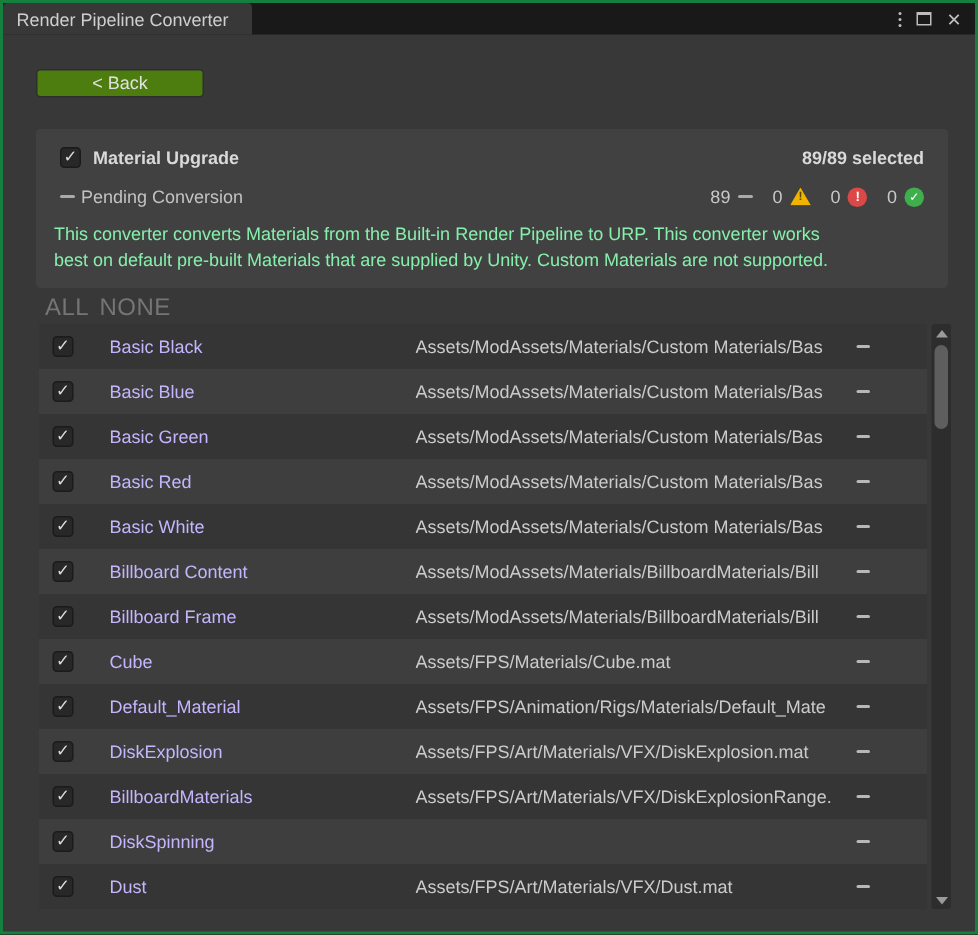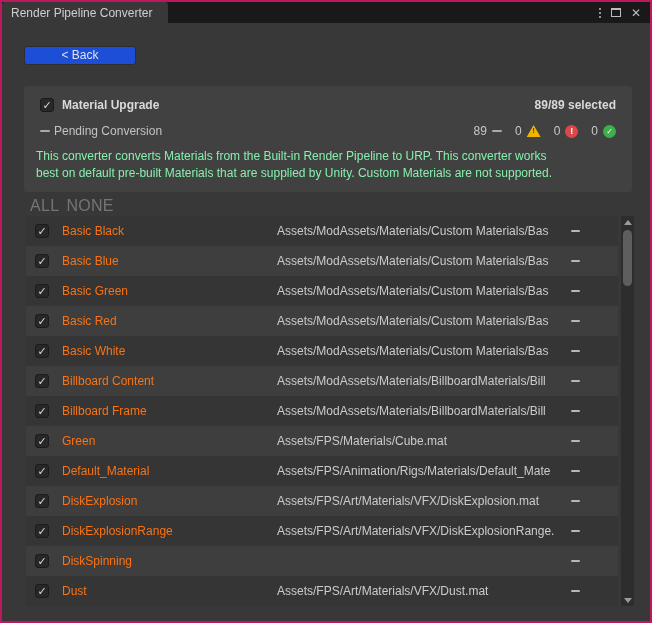--- a/index.html
+++ b/index.html
@@ -1,35 +1,35 @@
 <!DOCTYPE html>
 <html><head>
 <meta charset="utf-8">
 <style>
   html,body{margin:0;padding:0;background:#2b2b2b;}
   *{box-sizing:border-box;}
   .window{
     position:relative;width:652px;height:623px;
-    border:2px solid #be185d;background:#383838;
+    border:2px solid #15803d;background:#383838;
     font-family:"Liberation Sans","DejaVu Sans",sans-serif;
     font-size:12px;color:#d2d2d2;overflow:hidden;
   }
   
   .titlebar{position:absolute;left:0;top:0;right:0;height:21px;background:#191919;display:flex;align-items:stretch;}
   .tab{background:#383838;width:166px;display:flex;align-items:center;padding-left:9px;color:#cfcfcf;border-radius:3px 3px 0 0;}
   .tb-spacer{flex:1;}
   .tb-icons{display:flex;align-items:center;gap:10px;padding-right:9px;color:#bdbdbd;}
   .kebab{display:flex;flex-direction:column;gap:2px;cursor:pointer;}
   .kebab i{width:2px;height:2px;background:#bdbdbd;border-radius:50%;}
   .maxbox{width:10px;height:9px;border:1px solid #bdbdbd;border-top-width:2px;cursor:pointer;}
   .closex{font-size:12px;line-height:1;color:#bdbdbd;cursor:pointer;}
   
   .back-btn{
     position:absolute;left:22px;top:44px;width:112px;height:19px;
-    background:#1d4ed8;border:1px solid #2e2e2e;border-radius:3px;
+    background:#4d7c0f;border:1px solid #2e2e2e;border-radius:3px;
     color:#e2e2e2;text-align:center;line-height:17px;cursor:pointer;
   }
   
   .panel{position:absolute;left:22px;top:84px;width:608px;height:106px;background:#414141;border-radius:3px;}
   .p-row1{position:absolute;left:16px;right:16px;top:11px;height:16px;display:flex;align-items:center;}
   .p-row2{position:absolute;left:16px;right:16px;top:37px;height:16px;display:flex;align-items:center;}
   .p-desc{position:absolute;left:12px;right:16px;top:62px;color:#86efac;font-size:12px;line-height:17px;}
   .bold{font-weight:bold;color:#d9d9d9;}
   .grow{flex:1;}
   .checkbox{
@@ -48,21 +48,21 @@
   .err{background:#dc4848;font-weight:bold;font-size:9px;}
   .ok{background:#3fae4d;font-size:8px;}
   
   .list-header{position:absolute;left:28px;top:195px;display:flex;gap:7px;color:#757575;font-size:16px;letter-spacing:.3px;align-items:flex-end;}
   .list-header span{cursor:pointer;}
   
   .list{position:absolute;left:24px;top:214px;width:592px;}
   .row{position:relative;height:30px;background:#353535;display:flex;align-items:center;}
   .row.alt{background:#3e3e3e;}
   .row .checkbox{margin-left:9px;}
-  .row-name{margin-left:13px;color:#f97316;}
+  .row-name{margin-left:24px;color:#c4b5fd;}
   .row-path{position:absolute;left:251px;right:60px;color:#cbcbcb;white-space:nowrap;overflow:hidden;}
   .row-dash{position:absolute;right:38px;width:9px;height:2px;background:#b8b8b8;border-radius:1px;}
   
   .scrollbar{position:absolute;left:619px;top:214px;width:13px;height:390px;background:#2d2d2d;border-radius:2px;}
   .sb-up,.sb-down{position:absolute;left:0;width:13px;height:12px;display:flex;align-items:center;justify-content:center;cursor:pointer;}
   .sb-up{top:0;}
   .sb-down{bottom:0;}
   .tri-up{width:0;height:0;border-left:4px solid transparent;border-right:4px solid transparent;border-bottom:5px solid #9a9a9a;}
   .tri-down{width:0;height:0;border-left:4px solid transparent;border-right:4px solid transparent;border-top:5px solid #9a9a9a;}
   .sb-thumb{position:absolute;left:2px;top:14px;width:9px;height:56px;background:#5e5e5e;border-radius:5px;cursor:pointer;}
@@ -181,21 +181,21 @@
         <span>✓</span>
       </span>
       <span class="row-name">Billboard Frame</span>
       <span class="row-path">Assets/ModAssets/Materials/BillboardMaterials/Bill</span>
       <span class="row-dash"></span>
     </div>
       <div class="row alt">
       <span class="checkbox">
         <span>✓</span>
       </span>
-      <span class="row-name">Green</span>
+      <span class="row-name">Cube</span>
       <span class="row-path">Assets/FPS/Materials/Cube.mat</span>
       <span class="row-dash"></span>
     </div>
       <div class="row">
       <span class="checkbox">
         <span>✓</span>
       </span>
       <span class="row-name">Default_Material</span>
       <span class="row-path">Assets/FPS/Animation/Rigs/Materials/Default_Mate</span>
       <span class="row-dash"></span>
@@ -205,21 +205,21 @@
         <span>✓</span>
       </span>
       <span class="row-name">DiskExplosion</span>
       <span class="row-path">Assets/FPS/Art/Materials/VFX/DiskExplosion.mat</span>
       <span class="row-dash"></span>
     </div>
       <div class="row">
       <span class="checkbox">
         <span>✓</span>
       </span>
-      <span class="row-name">DiskExplosionRange</span>
+      <span class="row-name">BillboardMaterials</span>
       <span class="row-path">Assets/FPS/Art/Materials/VFX/DiskExplosionRange.</span>
       <span class="row-dash"></span>
     </div>
       <div class="row alt">
       <span class="checkbox">
         <span>✓</span>
       </span>
       <span class="row-name">DiskSpinning</span>
       <span class="row-dash"></span>
     </div>

